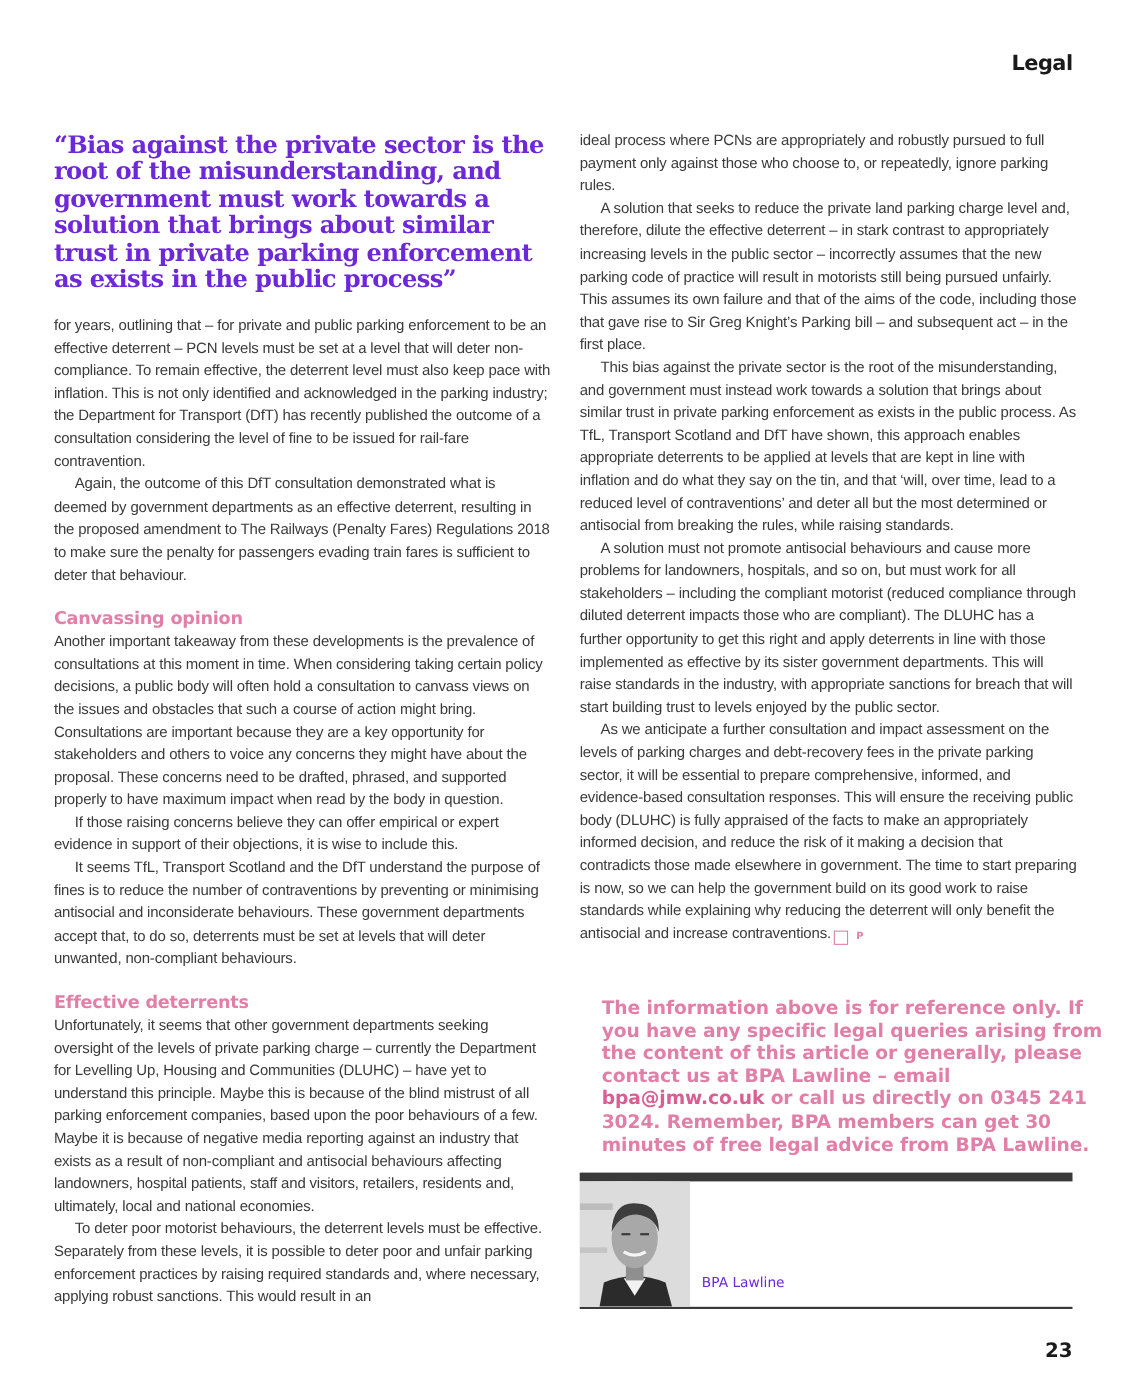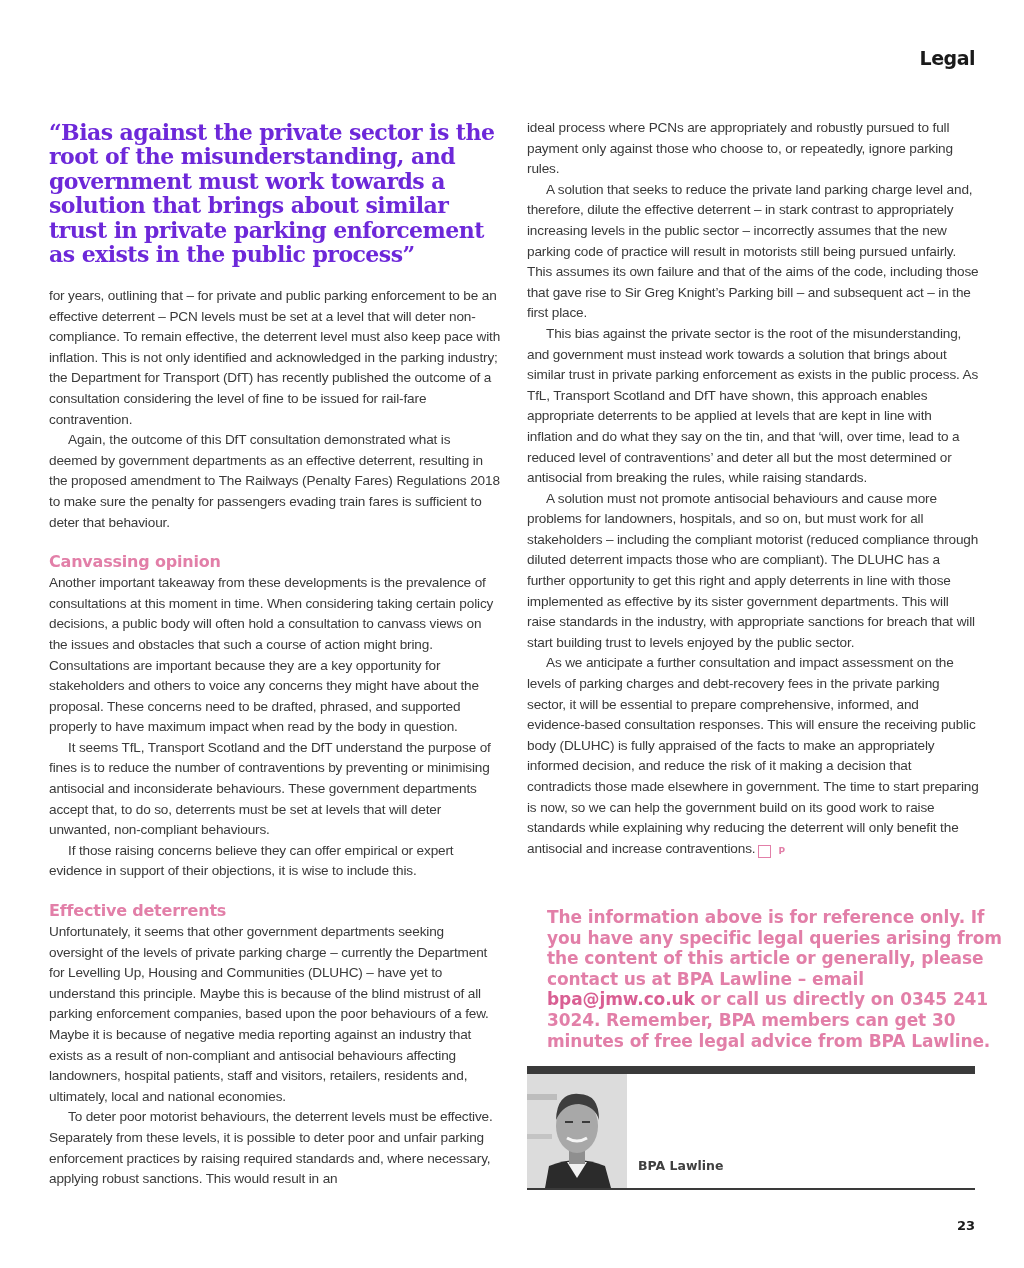--- a/index.html
+++ b/index.html
@@ -62,44 +62,44 @@
     background: linear-gradient(90deg, #d8d8d8 0%, #ececec 40%, #cfcfcf 100%);
     overflow: hidden;
   }
   .author-name {
     position: absolute; left: 111px; top: 22px; width: 300px;
     font-family: "DejaVu Sans", sans-serif; font-weight: bold;
     font-size: 21px; line-height: 27px; color: #e27fa8; letter-spacing: -0.6px;
   }
   .author-role {
     position: absolute; left: 111px; top: 84px;
-    font-family: "DejaVu Sans", sans-serif; font-weight: bold;
-    font-size: 12.5px; color: #404040;
+    font-family: "DejaVu Sans", sans-serif; font-weight: normal;
+    font-size: 12.5px; color: #6d28d9;
   }
 
   .page-number {
     position: absolute; top: 1218px; right: 49px;
     font-family: "DejaVu Sans", sans-serif; font-weight: bold;
-    font-size: 13px; color: #1a1a1a;
+    font-size: 18px; color: #1a1a1a;
   }
 </style>
 </head>
 <body>
 
 <div class="section-label">Legal</div>
 
 <div class="pullquote">“Bias against the private sector is the root of the misunderstanding, and government must work towards a solution that brings about similar trust in private parking enforcement as exists in the public process”</div>
 
 <div class="left-body body-text">
   <p>for years, outlining that – for private and public parking enforcement to be an effective deterrent – PCN levels must be set at a level that will deter non-compliance. To remain effective, the deterrent level must also keep pace with inflation. This is not only identified and acknowledged in the parking industry; the Department for Transport (DfT) has recently published the outcome of a consultation considering the level of fine to be issued for rail-fare contravention.</p>
   <p class="indent">Again, the outcome of this DfT consultation demonstrated what is deemed by government departments as an effective deterrent, resulting in the proposed amendment to The Railways (Penalty Fares) Regulations 2018 to make sure the penalty for passengers evading train fares is sufficient to deter that behaviour.</p>
   <div class="subhead">Canvassing opinion</div>
   <p>Another important takeaway from these developments is the prevalence of consultations at this moment in time. When considering taking certain policy decisions, a public body will often hold a consultation to canvass views on the issues and obstacles that such a course of action might bring. Consultations are important because they are a key opportunity for stakeholders and others to voice any concerns they might have about the proposal. These concerns need to be drafted, phrased, and supported properly to have maximum impact when read by the body in question.</p>
+  <p class="indent">If those raising concerns believe they can offer empirical or expert evidence in support of their objections, it is wise to include this.</p>
   <p class="indent">It seems TfL, Transport Scotland and the DfT understand the purpose of fines is to reduce the number of contraventions by preventing or minimising antisocial and inconsiderate behaviours. These government departments accept that, to do so, deterrents must be set at levels that will deter unwanted, non-compliant behaviours.</p>
-  <p class="indent">If those raising concerns believe they can offer empirical or expert evidence in support of their objections, it is wise to include this.</p>
   <div class="subhead">Effective deterrents</div>
   <p>Unfortunately, it seems that other government departments seeking oversight of the levels of private parking charge – currently the Department for Levelling Up, Housing and Communities (DLUHC) – have yet to understand this principle. Maybe this is because of the blind mistrust of all parking enforcement companies, based upon the poor behaviours of a few. Maybe it is because of negative media reporting against an industry that exists as a result of non-compliant and antisocial behaviours affecting landowners, hospital patients, staff and visitors, retailers, residents and, ultimately, local and national economies.</p>
   <p class="indent">To deter poor motorist behaviours, the deterrent levels must be effective. Separately from these levels, it is possible to deter poor and unfair parking enforcement practices by raising required standards and, where necessary, applying robust sanctions. This would result in an</p>
 </div>
 
 <div class="right-body body-text">
   <p>ideal process where PCNs are appropriately and robustly pursued to full payment only against those who choose to, or repeatedly, ignore parking rules.</p>
   <p class="indent">A solution that seeks to reduce the private land parking charge level and, therefore, dilute the effective deterrent – in stark contrast to appropriately increasing levels in the public sector – incorrectly assumes that the new parking code of practice will result in motorists still being pursued unfairly. This assumes its own failure and that of the aims of the code, including those that gave rise to Sir Greg Knight’s Parking bill – and subsequent act – in the first place.</p>
   <p class="indent">This bias against the private sector is the root of the misunderstanding, and government must instead work towards a solution that brings about similar trust in private parking enforcement as exists in the public process. As TfL, Transport Scotland and DfT have shown, this approach enables appropriate deterrents to be applied at levels that are kept in line with inflation and do what they say on the tin, and that ‘will, over time, lead to a reduced level of contraventions’ and deter all but the most determined or antisocial from breaking the rules, while raising standards.</p>
   <p class="indent">A solution must not promote antisocial behaviours and cause more problems for landowners, hospitals, and so on, but must work for all stakeholders – including the compliant motorist (reduced compliance through diluted deterrent impacts those who are compliant). The DLUHC has a further opportunity to get this right and apply deterrents in line with those implemented as effective by its sister government departments. This will raise standards in the industry, with appropriate sanctions for breach that will start building trust to levels enjoyed by the public sector.</p>

